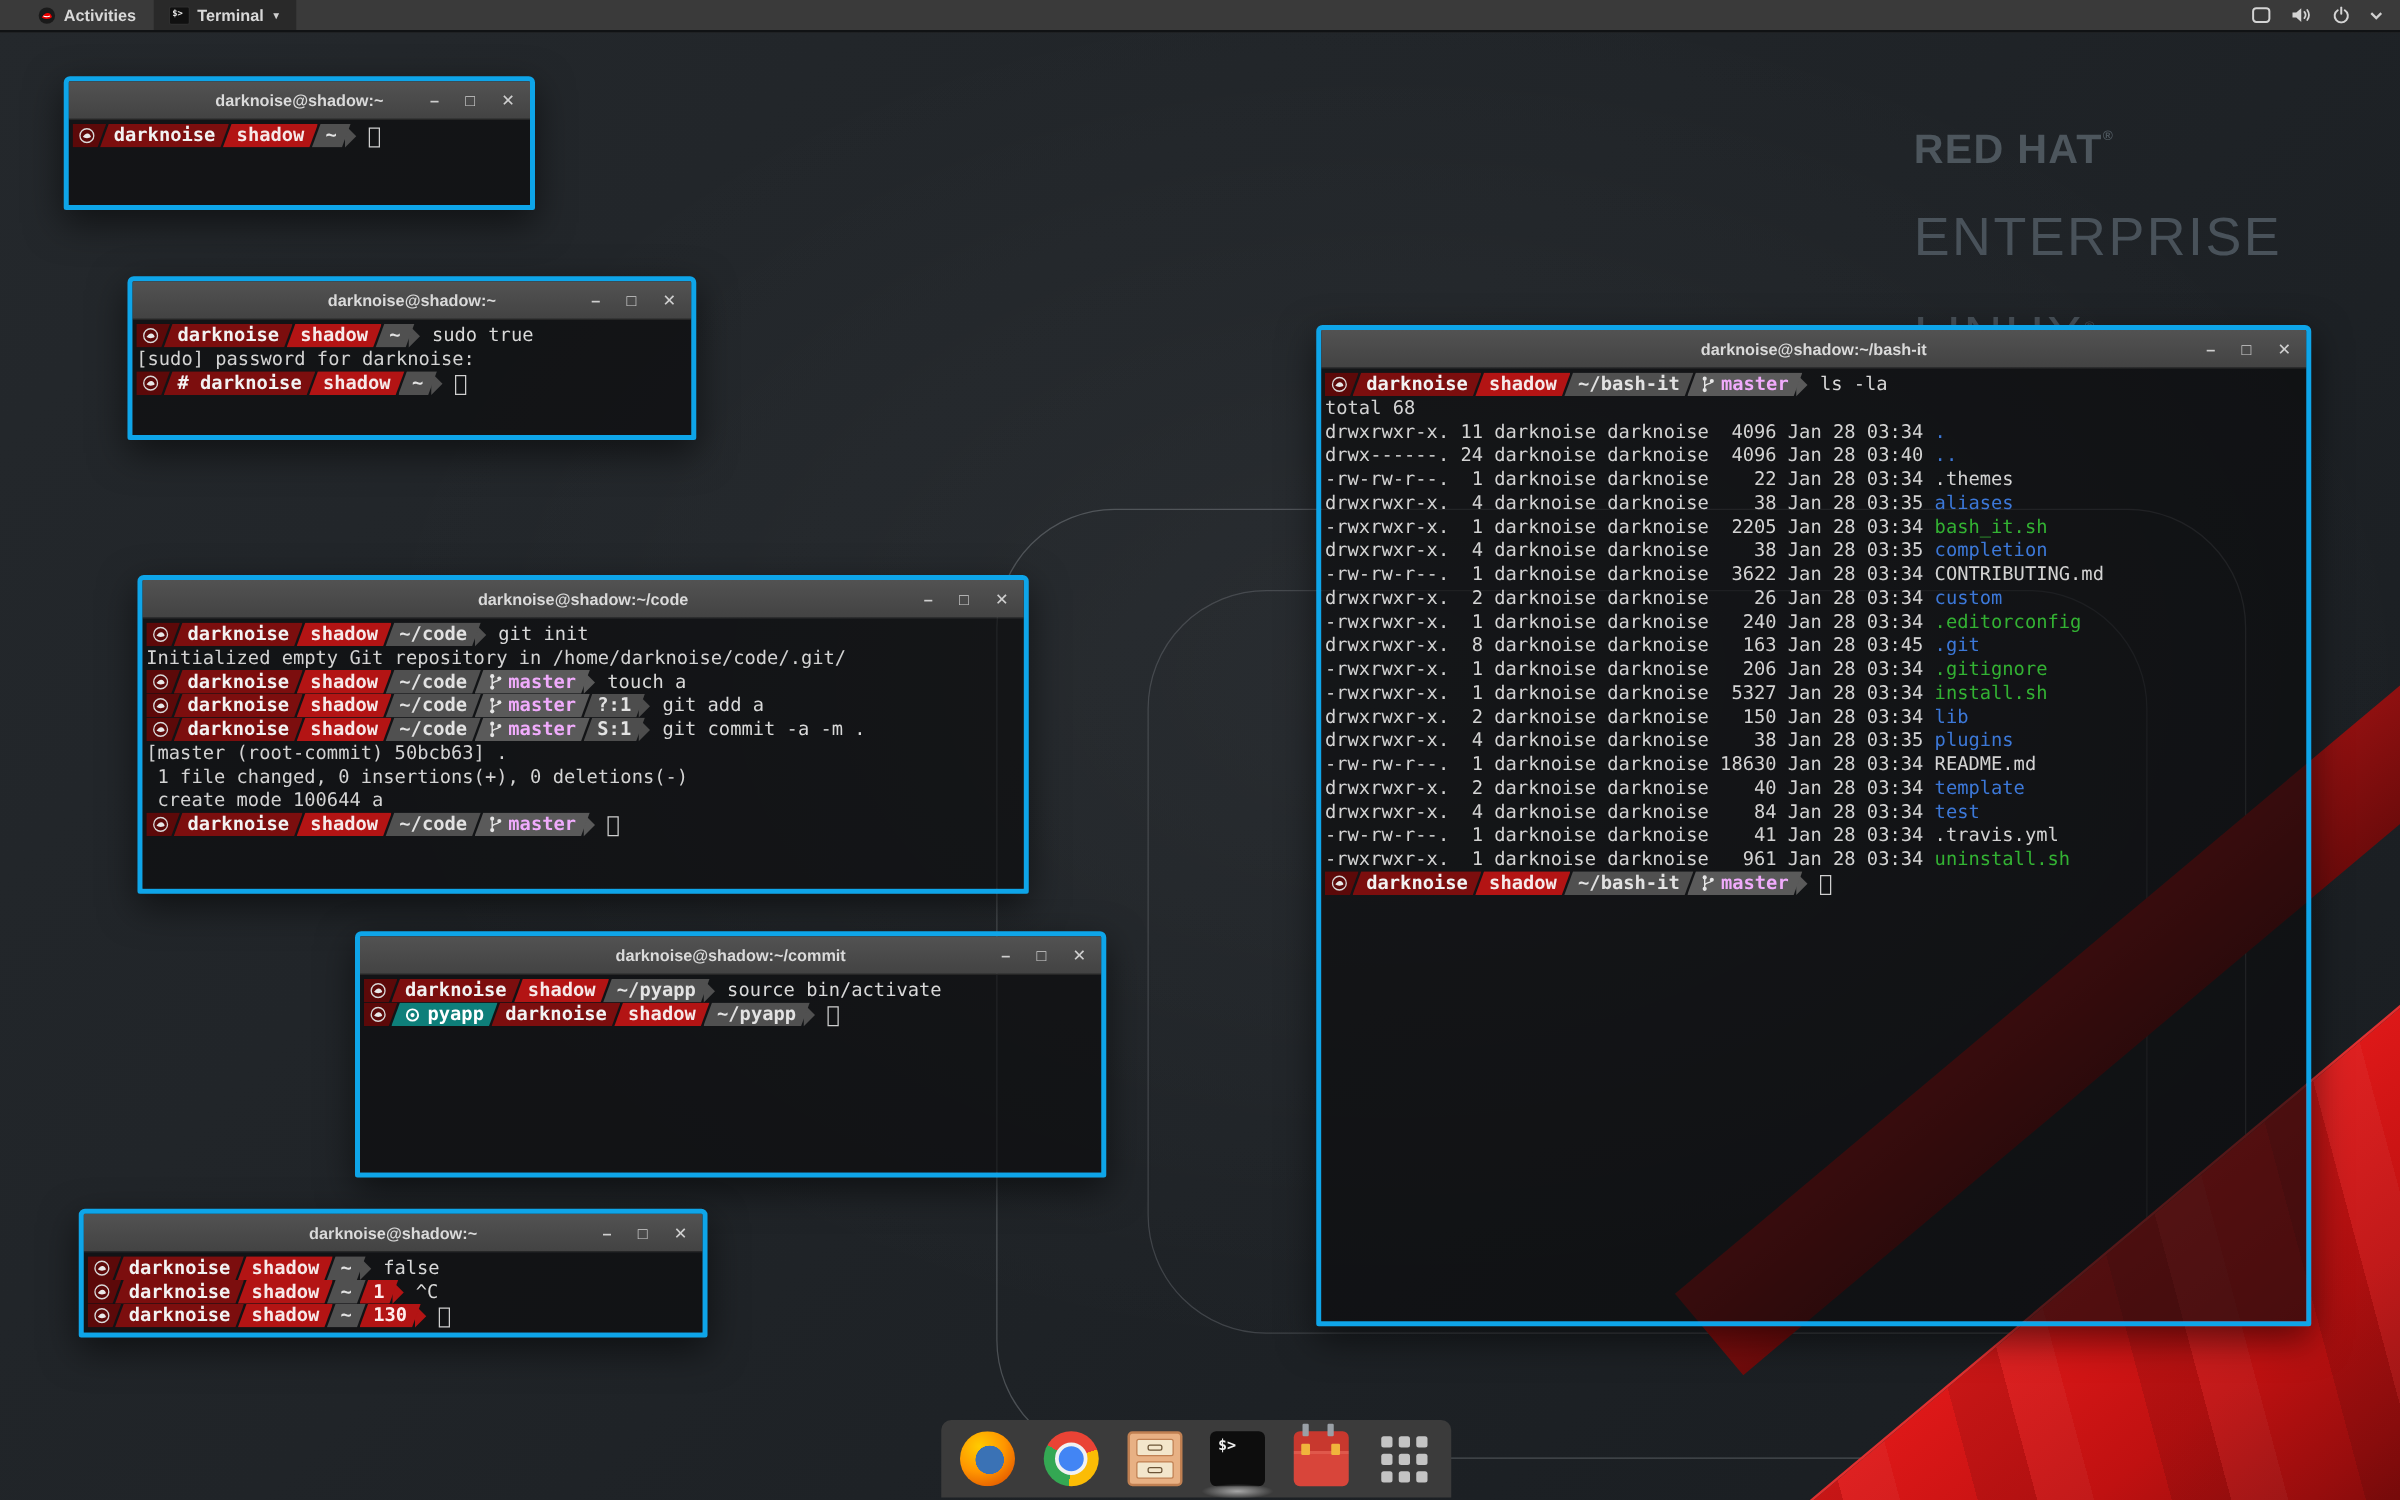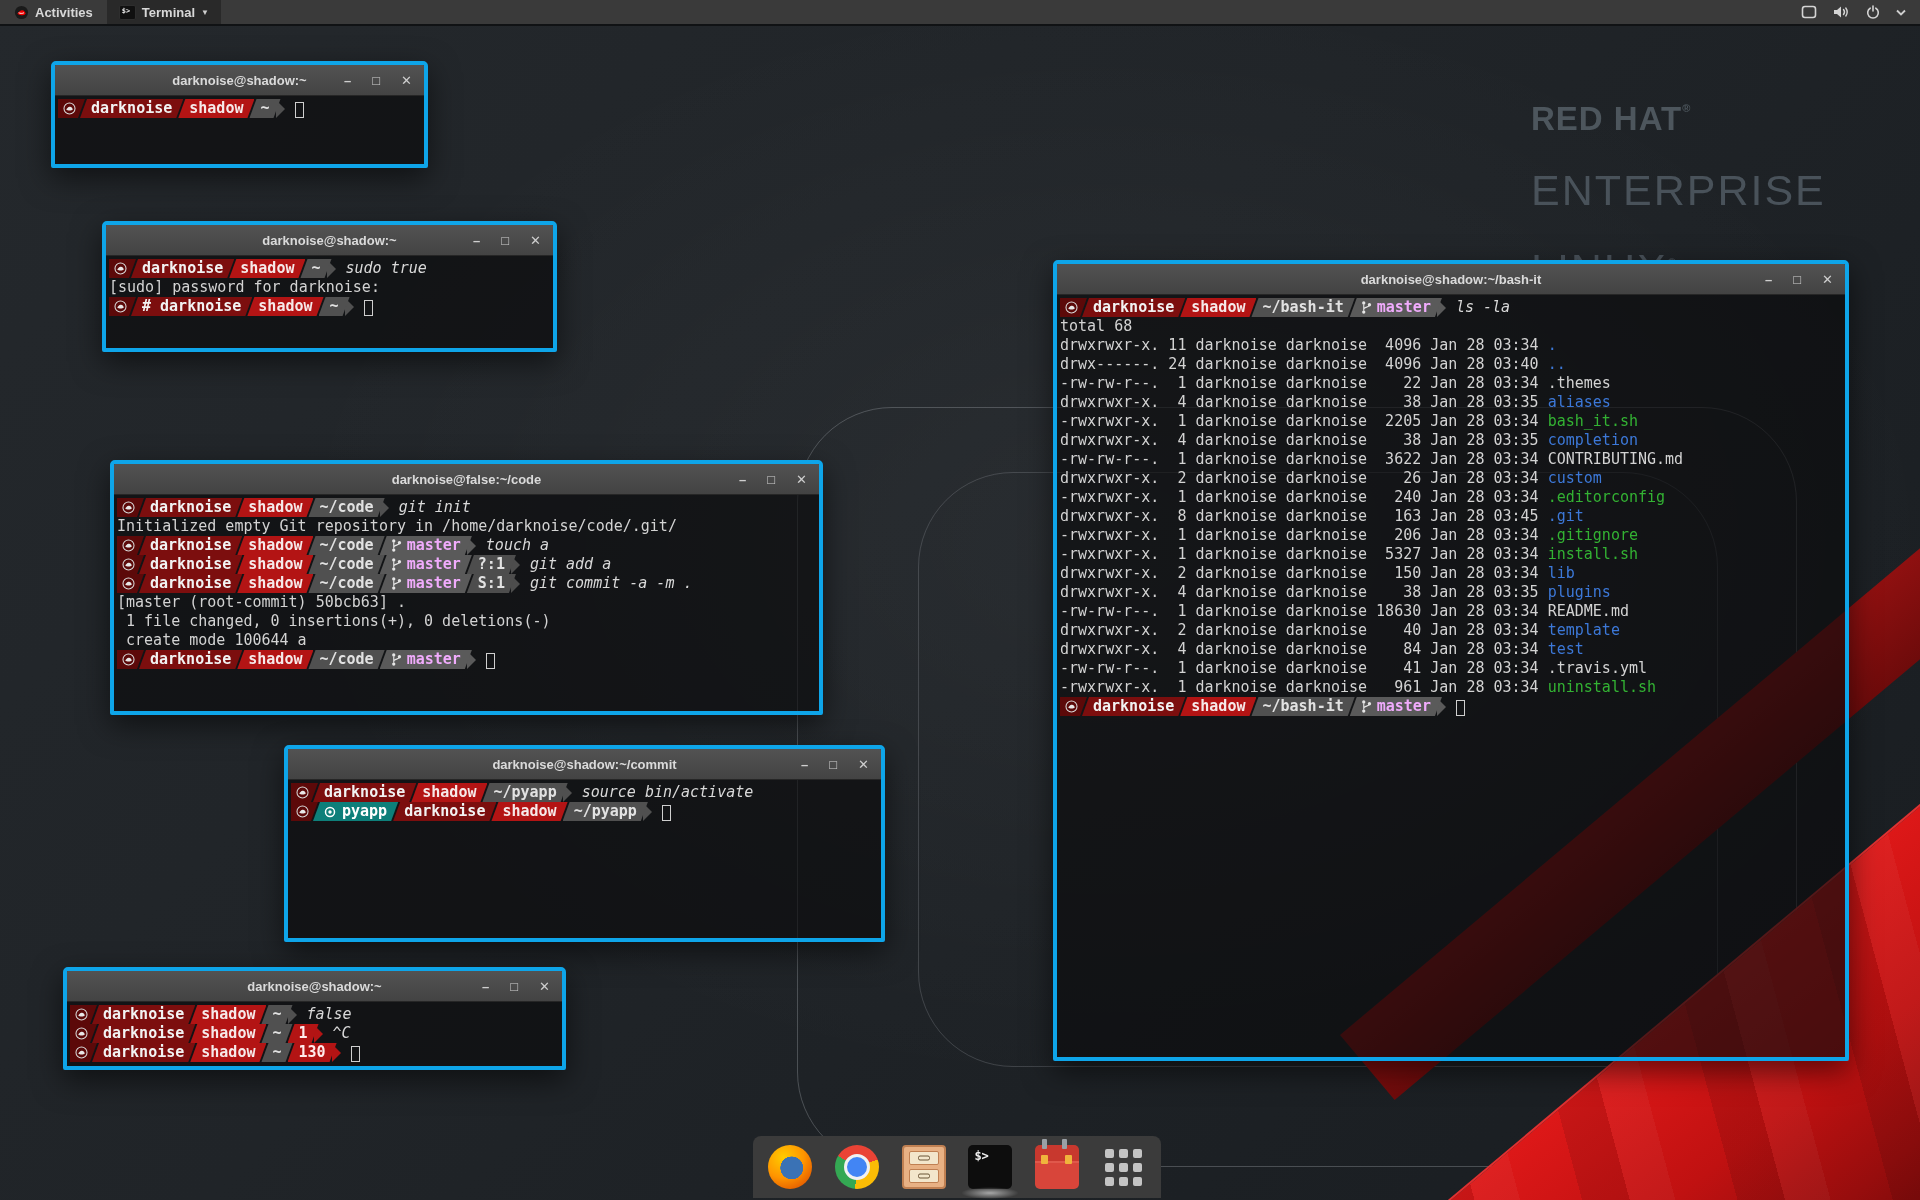--- a/index.html
+++ b/index.html
@@ -29,21 +29,21 @@
   
   .logo { position:absolute; left:1531px; top:100px; z-index:1; color:#4d565d; user-select:none; }
   .logo .l1 { font-size:33px; font-weight:700; letter-spacing:1px; }
   .logo .l2, .logo .l3 { font-size:43px; font-weight:400; letter-spacing:2px; color:#49525a; line-height:40px;margin-top:32px; }
   .logo sup { font-size:11px; vertical-align:18px; }
 
   
   .topbar { position:absolute; left:0; top:0; width:1920px; height:26px; background:#3a3a3a;
     border-bottom:2px solid #101214; z-index:5; display:flex; align-items:center;
     color:#d8d8d8; font-size:13px; font-weight:700; }
-  .tb-left { display:flex; align-items:stretch; height:100%; }
+  .tb-left { display:flex; align-items:stretch; height:100%;padding-left:16px; }
   .tb-activities { display:flex; align-items:center; gap:6px; padding:0 14px; }
   .tb-appmenu { display:flex; align-items:center; gap:6px; padding:0 12px; background:rgba(0,0,0,0.28); }
   .mini-term { width:17px; height:15px; background:#101010; border:1px solid #2e2e2e; border-radius:2px;
     color:#e8e8e8; font-family:"DejaVu Sans Mono",monospace; font-size:7px; font-weight:700;
     display:flex; align-items:flex-start; justify-content:flex-start; padding:1px 0 0 2px; }
   .tb-caret { font-size:8px; color:#cfcfcf; }
   .tb-clock { position:absolute; left:0; right:0; text-align:center; pointer-events:none; }
   .tb-right { margin-left:auto; display:flex; align-items:center; gap:16px; padding-right:14px; }
   .tb-right svg { display:block; }
 
@@ -78,21 +78,21 @@
   .seg-host { background:#b31414; color:#f6e9e9; }
   .seg-path { background:#505050; color:#e2e2e2; }
   .seg-git  { background:#5a5a5a; color:#f0abfc; gap:5px; }
   .seg-gitx { background:#4d4d4d; color:#e2e2e2; }
   .seg-status { background:#b31414; color:#ffecec; }
   .seg-venv { background:#0e7f7a; color:#ffffff; gap:6px; }
   .seg-arrow { width:0; height:0; border-top:9.5px solid transparent; border-bottom:9.5px solid transparent;
     border-left:9px solid #505050; margin-left:-5px; }
   .ar-path { border-left-color:#505050; } .ar-git { border-left-color:#5a5a5a; }
   .ar-gitx { border-left-color:#4d4d4d; } .ar-status { border-left-color:#b31414; }
-  .cmd { margin-left:10px; color:#d9d9d9;font-style:italic; }
+  .cmd { margin-left:10px; color:#d9d9d9; }
   .cursor { display:inline-block; width:9px; height:16px; border:1px solid #cfcfcf; margin-left:10px; }
   .c-dir { color:#3c78d8; } .c-exec { color:#33b233; } .c-plain { color:#d3d3d3; }
 
   
   .dock { position:absolute; left:753px; bottom:2px; width:408px; height:62px; background:#3b3b3b;
     border-radius:8px 8px 0 0; z-index:3; display:flex; align-items:center; justify-content:space-between;
     padding:0 14px; }
   .dock-item { width:46px; height:46px; position:relative; display:flex; align-items:center; justify-content:center; }
   .ic { width:44px; height:44px; }
   .ic-firefox { border-radius:50%;
@@ -216,21 +216,21 @@
       <div class="trow out">[sudo] password for darknoise:</div>
       <div class="trow prow"><span class="seg seg-hat"><svg class="glyph" width="13" height="13" viewBox="0 0 16 16">
     <circle cx="8" cy="8" r="6.8" fill="none" stroke="#d8d8d8" stroke-width="1.3"></circle>
     <path d="M4 9.2c1.6 1.6 6.4 1.9 8-.1-.6-2.2-1.9-3.5-3.9-3.2-2 .3-2.7 1.7-4.1 3.3z" fill="#e8e8e8"></path>
   </svg></span><span class="seg seg-user"><span># darknoise</span></span><span class="seg seg-host"><span>shadow</span></span><span class="seg seg-path"><span>~</span></span><span class="seg-arrow ar-path"></span><span class="cursor"></span></div>
     </div>
 </div>
 
 <div class="term w3">
   <div class="titlebar">
-    <span class="tb-title">darknoise@false:~/code</span>
+    <span class="tb-title">darknoise@shadow:~/code</span>
     <span class="tb-btns">
       <span>–</span>
       <span>□</span>
       <span>✕</span>
     </span>
   </div>
   <div class="t-body">
       <div class="trow prow"><span class="seg seg-hat"><svg class="glyph" width="13" height="13" viewBox="0 0 16 16">
     <circle cx="8" cy="8" r="6.8" fill="none" stroke="#d8d8d8" stroke-width="1.3"></circle>
     <path d="M4 9.2c1.6 1.6 6.4 1.9 8-.1-.6-2.2-1.9-3.5-3.9-3.2-2 .3-2.7 1.7-4.1 3.3z" fill="#e8e8e8"></path>

